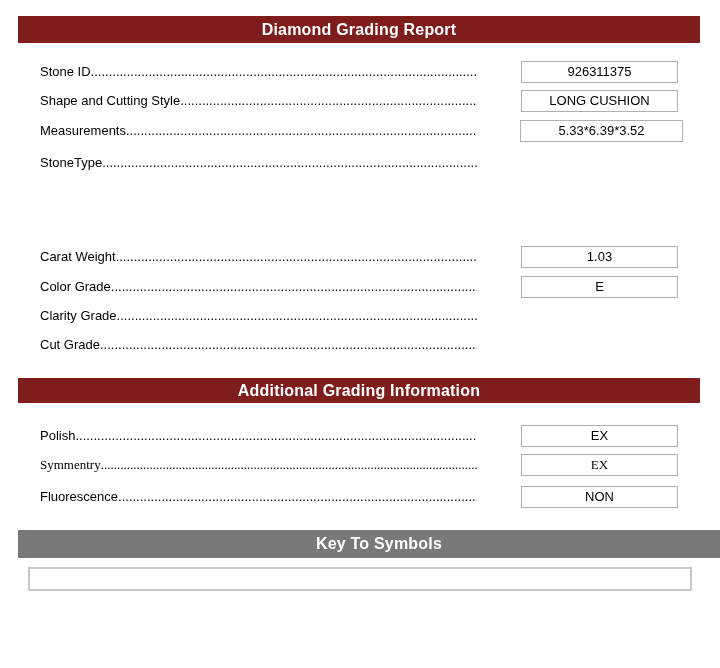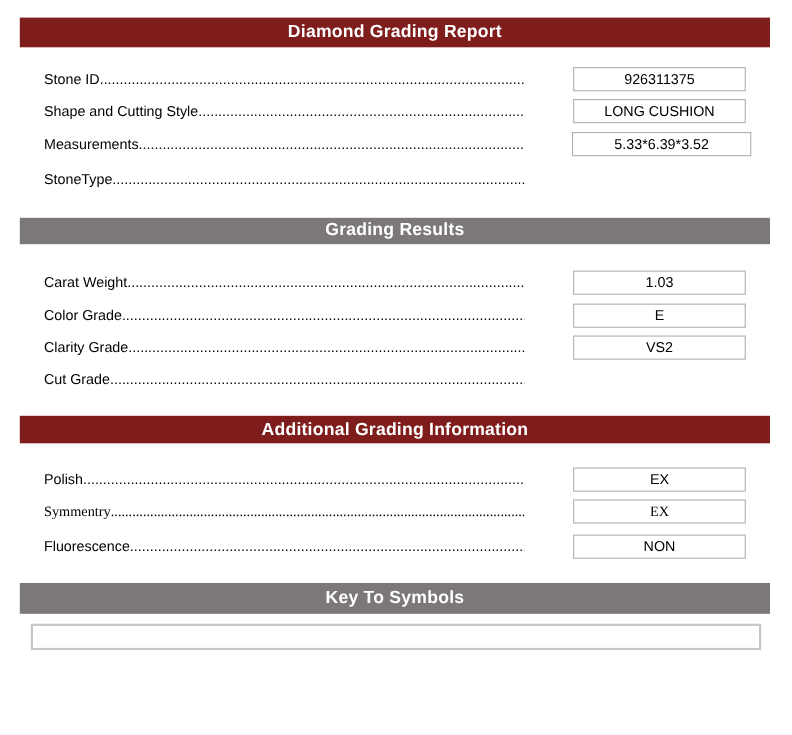--- a/index.html
+++ b/index.html
@@ -103,21 +103,20 @@
     <div class="value-box" style="left:520px; width:161px;">5.33*6.39*3.52</div>
   </div>
 
   <div class="row" style="top:152px;">
     <div class="label-line">
       <span>StoneType</span>
         <span class="leader">............................................................................................................................................................................................................................</span>
     </div>
   </div>
 
-  <div class="bar gray" style="top:198px; height:24px; line-height:24px;">Grading Results</div>
 
   <div class="row" style="top:246px;">
     <div class="label-line">
       <span>Carat Weight</span>
         <span class="leader">............................................................................................................................................................................................................................</span>
     </div>
     <div class="value-box">1.03</div>
   </div>
 
   <div class="row" style="top:276px;padding-left:24px;">
@@ -126,21 +125,20 @@
         <span class="leader">............................................................................................................................................................................................................................</span>
     </div>
     <div class="value-box">E</div>
   </div>
 
   <div class="row" style="top:305px;">
     <div class="label-line">
       <span>Clarity Grade</span>
         <span class="leader">............................................................................................................................................................................................................................</span>
     </div>
-    <div class="value-box">VS2</div>
   </div>
 
   <div class="row" style="top:334px;">
     <div class="label-line">
       <span>Cut Grade</span>
         <span class="leader">............................................................................................................................................................................................................................</span>
     </div>
   </div>
 
   <div class="bar navy" style="top:378px; height:25px; line-height:25px;">Additional Grading Information</div>
@@ -162,17 +160,17 @@
   </div>
 
   <div class="row" style="top:486px;">
     <div class="label-line">
       <span>Fluorescence</span>
         <span class="leader">............................................................................................................................................................................................................................</span>
     </div>
     <div class="value-box">NON</div>
   </div>
 
-  <div class="bar gray" style="top:530px; height:28px; line-height:28px;">Key To Symbols</div>
+  <div class="bar gray" style="top:530px; height:28px; line-height:28px;padding-left:20px;">Key To Symbols</div>
 
   <div class="key-box"></div>
 
 </div>
 
 </body></html>

